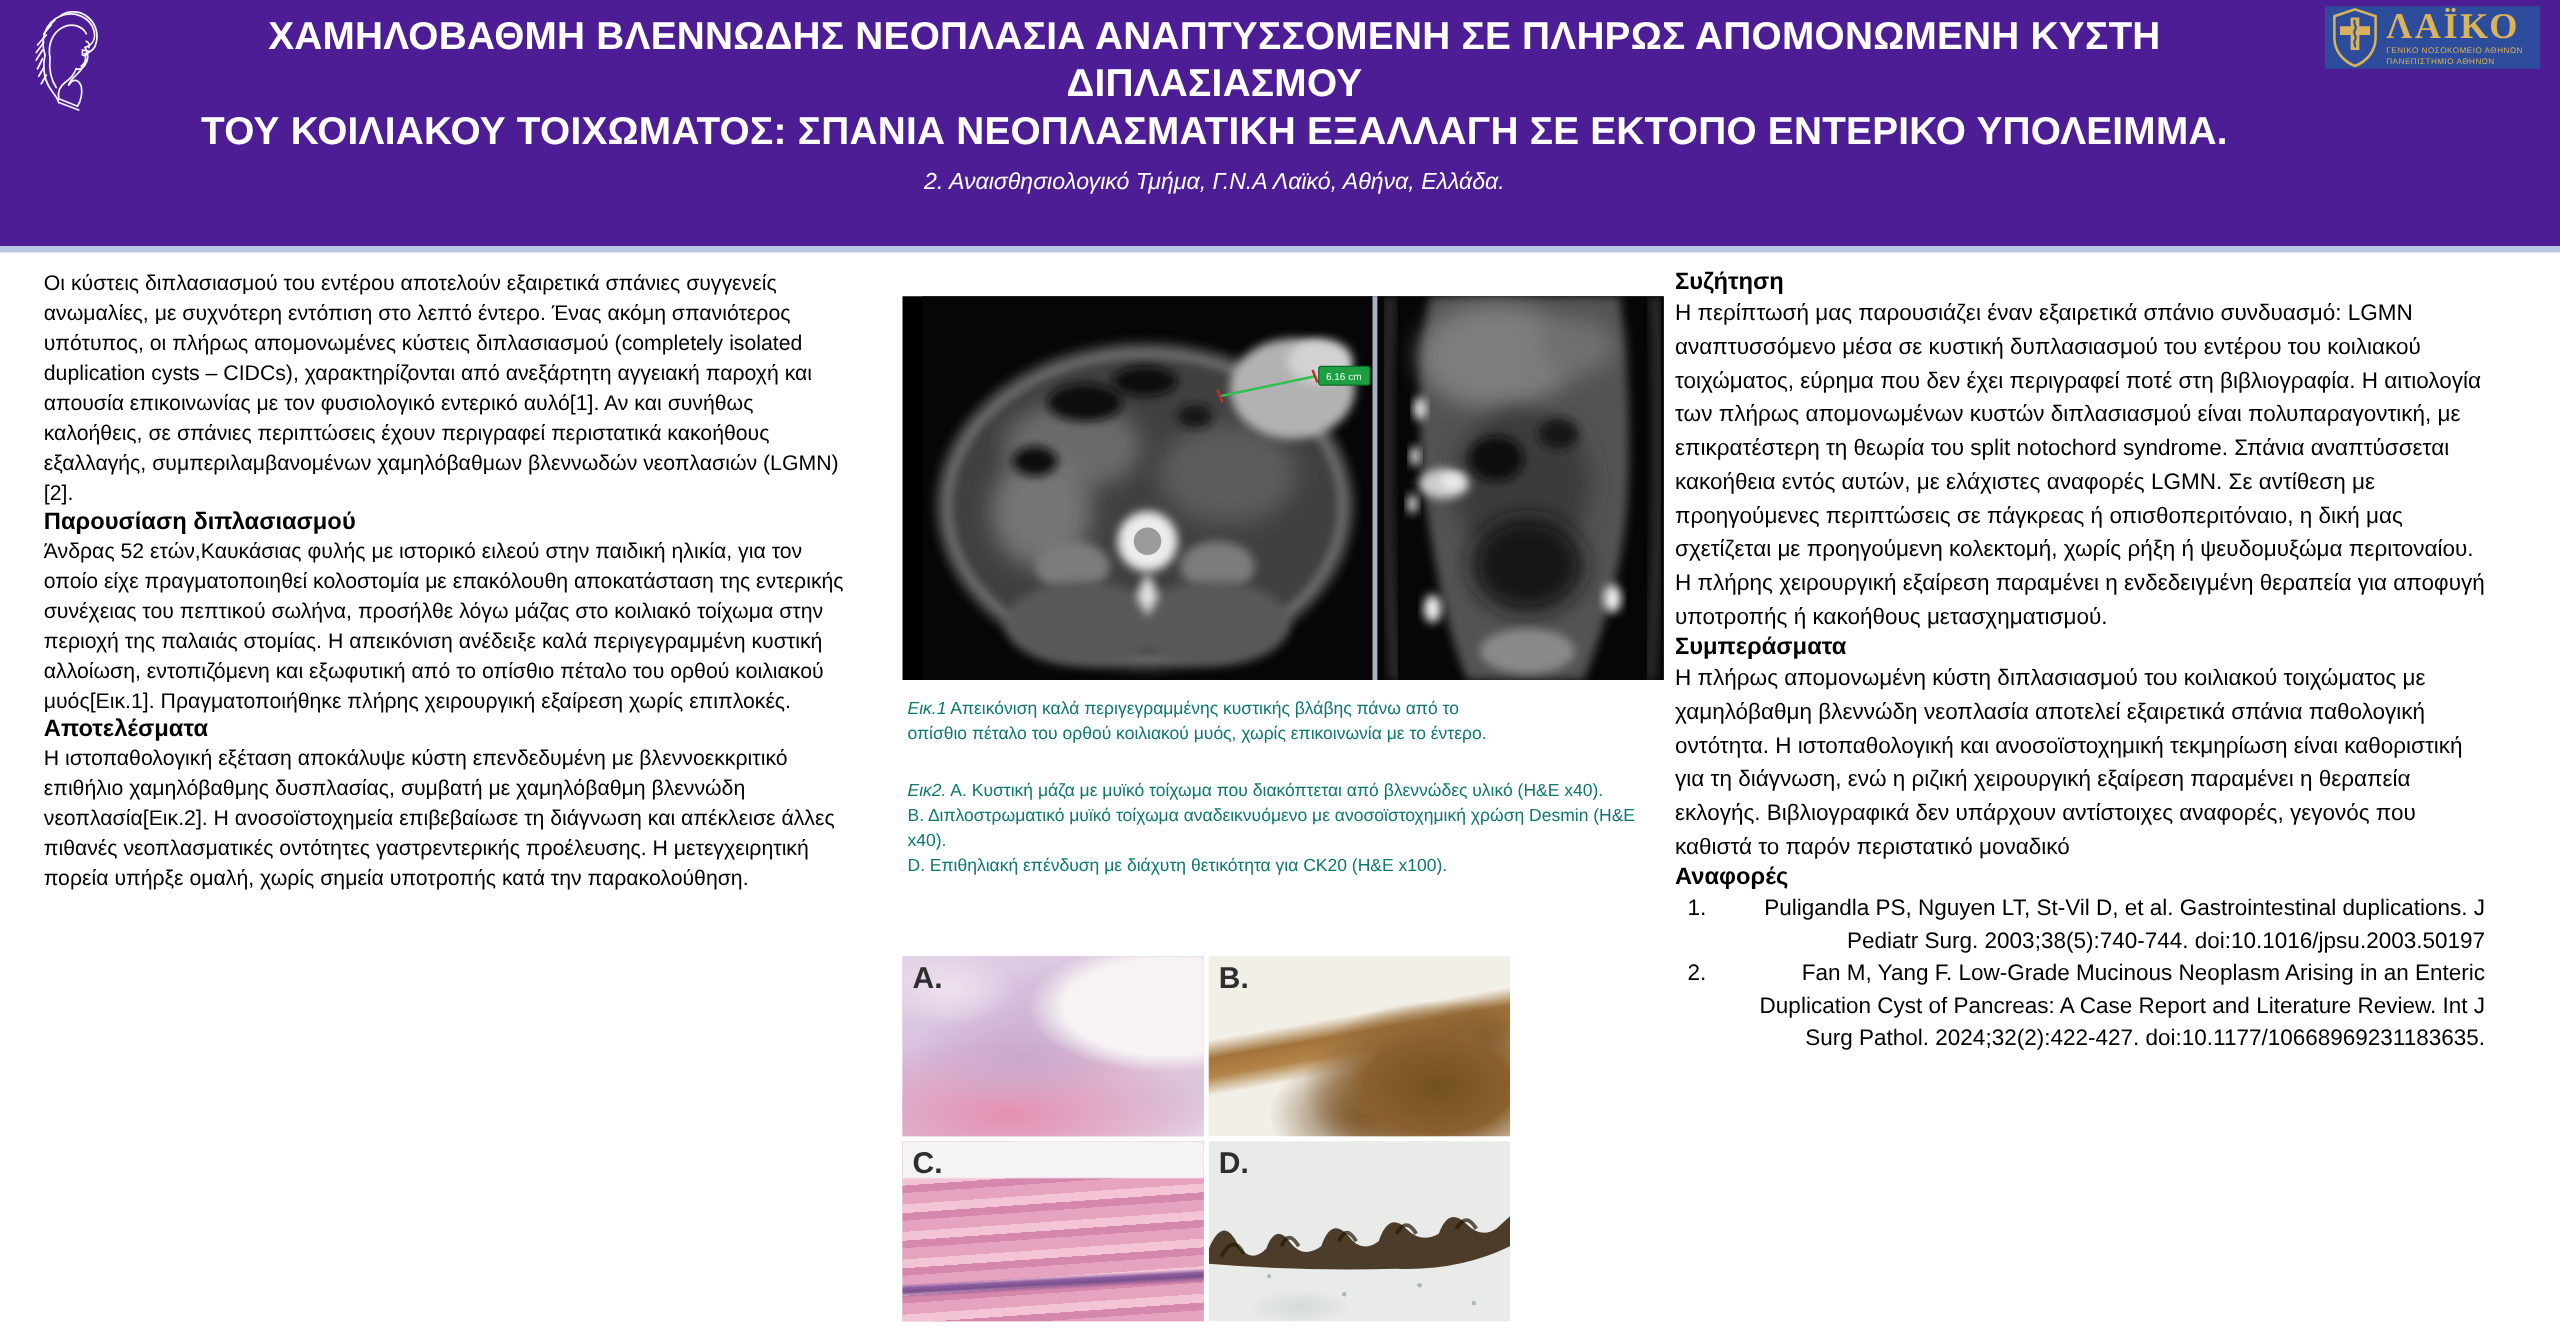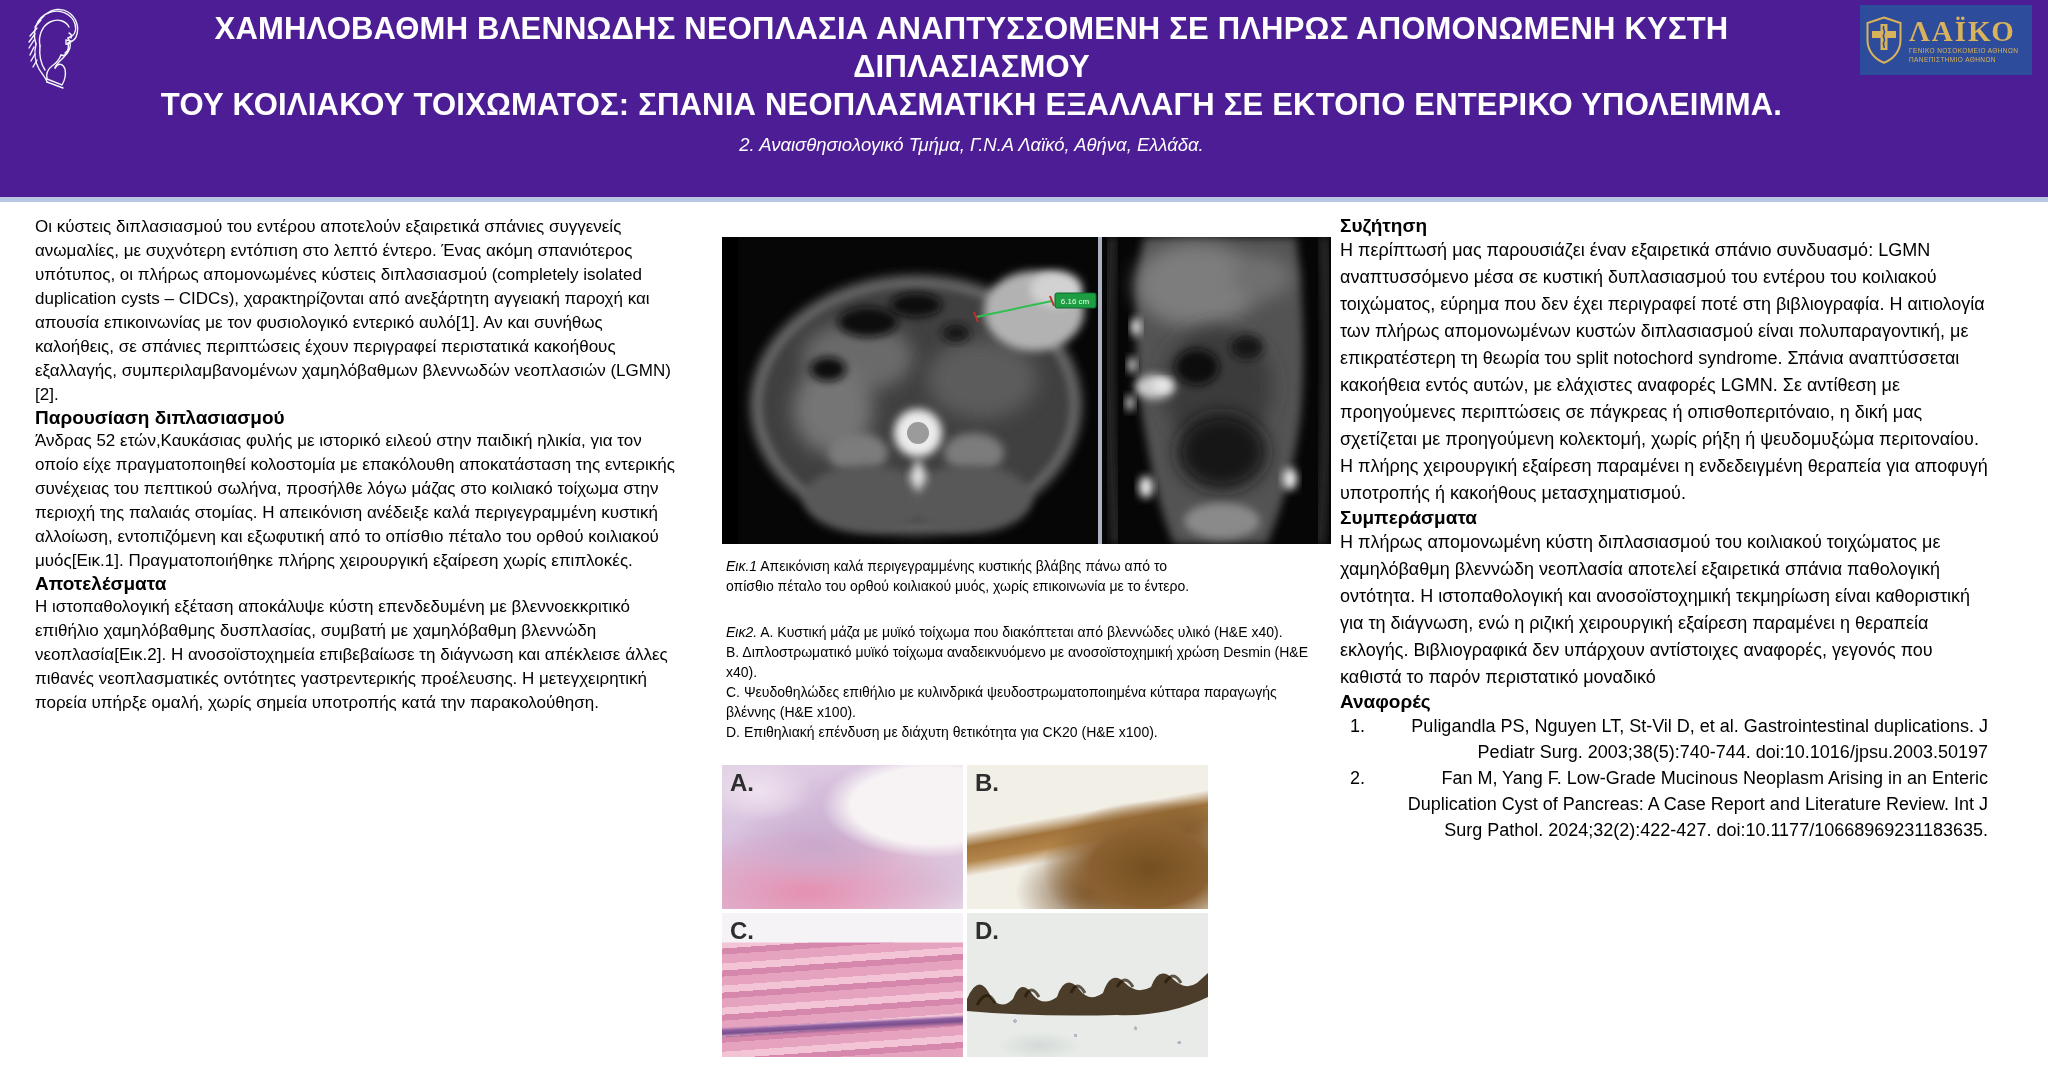--- a/index.html
+++ b/index.html
@@ -9,21 +9,21 @@
   
   .banner{position:absolute;left:0;top:0;width:2048px;height:197px;background:#4c1d95;}
   .banner-underline{position:absolute;left:0;top:197px;width:2048px;height:5px;background:#b9c6e2;}
   .emblem{position:absolute;left:22px;top:6px;width:64px;height:86px;}
   .head-text{position:absolute;left:95px;right:200px;top:0;text-align:center;color:#ffffff;}
   .title-line{font-size:31px;font-weight:bold;line-height:38px;letter-spacing:.2px;}
   .title-wrap{margin-top:10px;}
   .authors{margin-top:9px;font-size:20px;line-height:24px;}
   .affil{margin-top:10px;font-size:18.5px;line-height:22px;font-style:italic;}
 
-  .laiko{position:absolute;right:16px;top:5px;width:172px;height:70px;background:#2e4c9c;
+  .laiko{position:absolute;right:16px;top:5px;width:172px;height:50px;background:#2e4c9c;
          display:flex;align-items:center;padding:0 6px;box-sizing:border-box;}
   .laiko-shield{width:36px;height:48px;flex:0 0 auto;margin-right:7px;}
   .laiko-text{display:flex;flex-direction:column;align-items:flex-start;line-height:1;}
   .laiko-name{font-family:"Liberation Serif",serif;font-weight:bold;font-size:29px;color:#d8b35c;letter-spacing:2px;}
   .laiko-sub{font-size:6.5px;color:#d8b35c;letter-spacing:.4px;margin-top:2px;white-space:nowrap;}
 
   
   .col{position:absolute;top:215px;}
   .col-left{left:35px;width:648px;}
   .col-right{left:1340px;width:648px;}
@@ -37,21 +37,21 @@
   .refs{margin:0;padding:0 0 0 30px;font-size:18px;line-height:26px;text-align:right;}
   .refs li{margin:0;padding-left:2px;}
 
   
   .ct-block{position:absolute;left:722px;top:237px;width:593px;height:307px;background:#000;
             display:flex;padding-left:16px;}
   .ct-axial{width:360px;height:307px;}
   .ct-gap{width:4px;height:307px;background:#aab3c6;}
   .ct-coronal{width:229px;height:307px;}
 
-  .cap{position:absolute;font-size:14px;line-height:20px;color:#000000;}
+  .cap{position:absolute;font-size:14px;line-height:20px;color:#0f766e;}
   .cap-1{left:726px;top:556px;width:480px;}
   .cap-2{left:726px;top:622px;width:586px;}
   .cap-label{font-style:italic;}
 
   .histo{position:absolute;left:722px;top:765px;width:486px;height:292px;
          display:grid;grid-template-columns:241px 241px;grid-template-rows:144px 144px;gap:4px;background:#fff;}
   .hpanel{position:relative;overflow:hidden;}
   .hlabel{position:absolute;left:8px;top:4px;font-size:24px;font-weight:bold;color:#2e2e2e;
           font-family:"Liberation Sans",sans-serif;z-index:3;}
   .hp-a{background-color:#dcc8dc;background-image:
@@ -197,21 +197,20 @@
     <span class="cap-label">Εικ.1</span>
     <span>Απεικόνιση καλά περιγεγραμμένης κυστικής βλάβης πάνω από το οπίσθιο πέταλο του ορθού κοιλιακού μυός, χωρίς επικοινωνία με το έντερο.</span>
   </div>
 
   <div class="cap cap-2">
     <div>
       <span class="cap-label">Εικ2.</span>
       <span>Α. Κυστική μάζα με μυϊκό τοίχωμα που διακόπτεται από βλεννώδες υλικό (H&amp;E x40).</span>
     </div>
     <div>Β. Διπλοστρωματικό μυϊκό τοίχωμα αναδεικνυόμενο με ανοσοϊστοχημική χρώση Desmin (H&amp;E x40).</div>
-    <div>C. Ψευδοθηλώδες επιθήλιο με κυλινδρικά ψευδοστρωματοποιημένα κύτταρα παραγωγής βλέννης (H&amp;E x100).</div>
     <div>D. Επιθηλιακή επένδυση με διάχυτη θετικότητα για CK20 (H&amp;E x100).</div>
   </div>
 
   <div class="histo">
     <div class="hpanel hp-a">
       <span class="hlabel">A.</span>
     </div>
     <div class="hpanel hp-b">
       <span class="hlabel">B.</span>
     </div>

